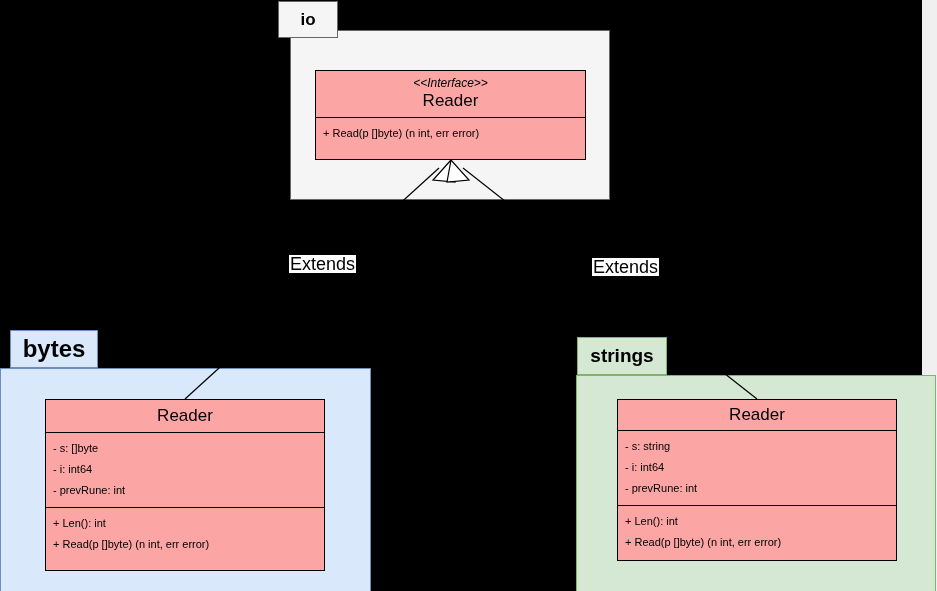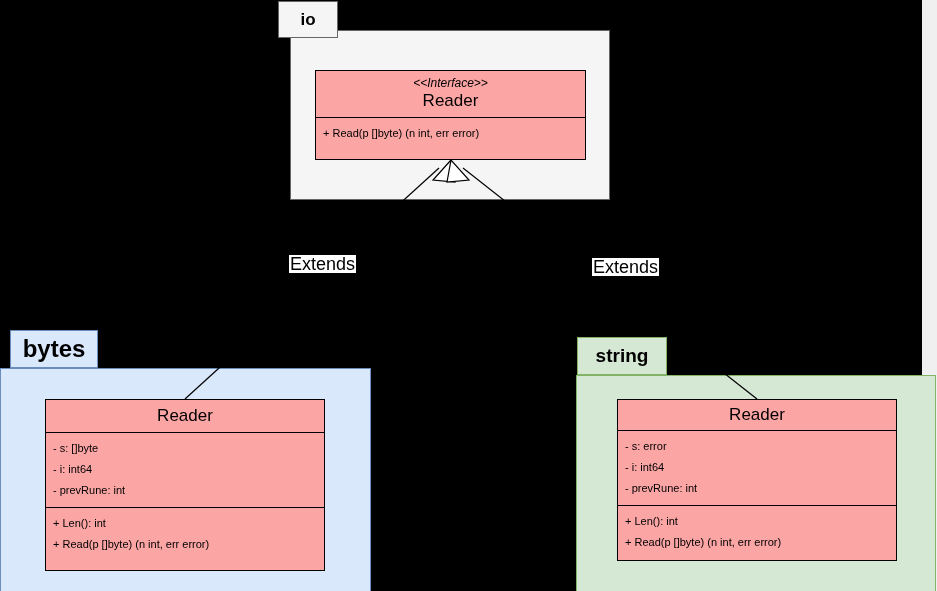--- a/index.html
+++ b/index.html
@@ -217,29 +217,29 @@
       <span class="uml-line">- prevRune: int</span>
     </div>
     <div class="uml-section">
       <span class="uml-line">+ Len(): int</span>
       <span class="uml-line">+ Read(p []byte) (n int, err error)</span>
     </div>
   </div>
 
   <div class="pkg-body pkg-strings-body"></div>
   <div class="pkg-tab pkg-strings-tab">
-    <span>string</span>
+    <span>strings</span>
   </div>
 
   <div class="uml-class cls-strings">
     <div class="uml-head">
       <span class="uml-name">Reader</span>
     </div>
     <div class="uml-section">
-      <span class="uml-line">- s: error</span>
+      <span class="uml-line">- s: string</span>
       <span class="uml-line">- i: int64</span>
       <span class="uml-line">- prevRune: int</span>
     </div>
     <div class="uml-section">
       <span class="uml-line">+ Len(): int</span>
       <span class="uml-line">+ Read(p []byte) (n int, err error)</span>
     </div>
   </div>
 
   <svg class="edges" width="937" height="591" viewBox="0 0 937 591">

